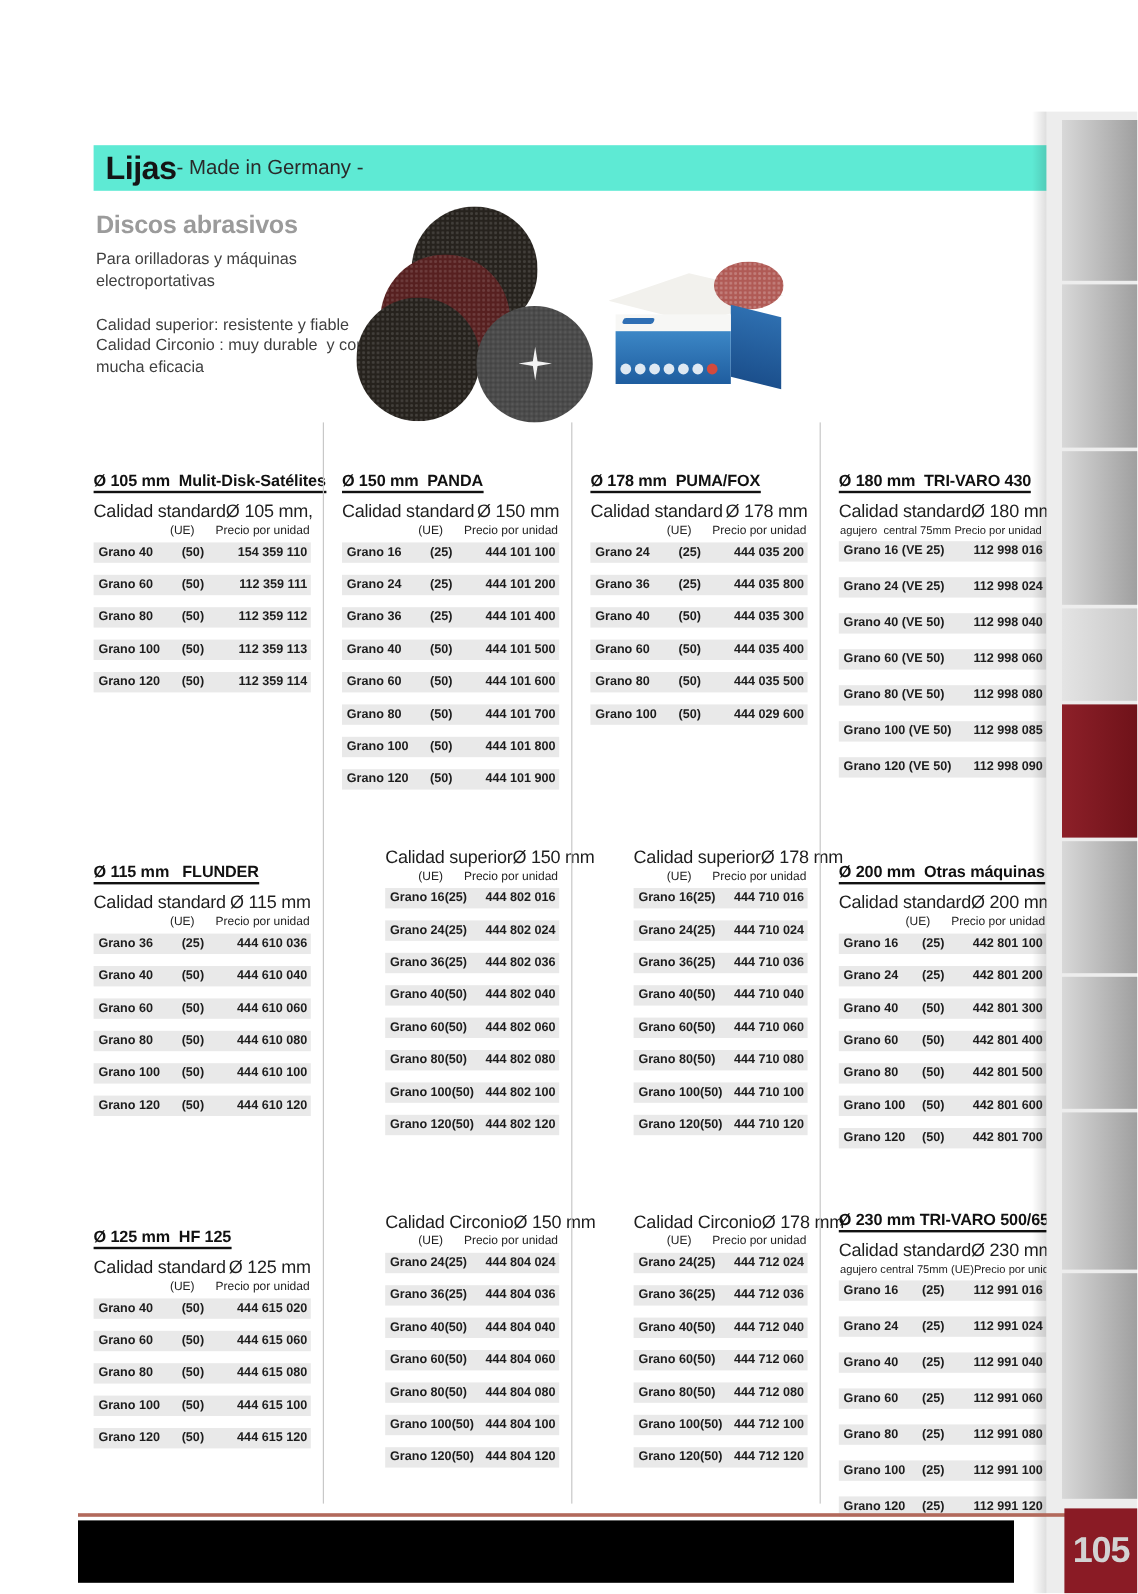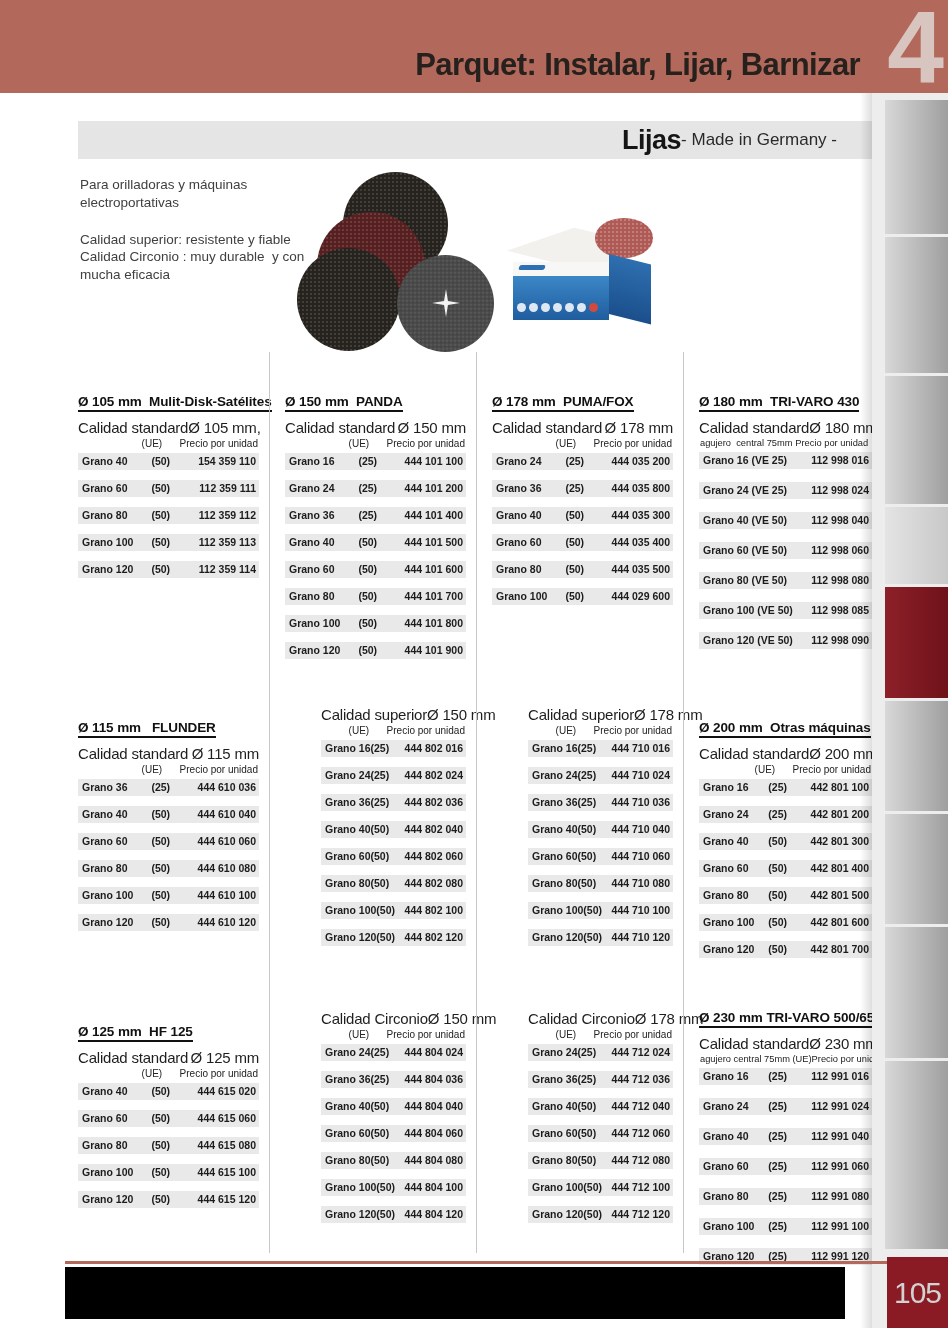--- a/index.html
+++ b/index.html
@@ -7,22 +7,22 @@
         font-family:"Liberation Sans",sans-serif;color:#1c1c1c;}
 
   
   .header{position:absolute;left:0;top:0;width:948px;height:93px;background:#b2695b;}
   .header-title{position:absolute;right:88px;bottom:10px;font-size:31px;font-weight:bold;
                 color:#27211e;letter-spacing:-0.6px;white-space:nowrap;}
   .chapter{position:absolute;right:4px;top:2px;font-size:102px;line-height:90px;
            font-weight:bold;color:#d9c5bf;}
 
   
-  .banner{position:absolute;left:78px;top:121px;width:795px;height:38px;background:#e5e5e5;
-          display:flex;align-items:center;justify-content:flex-end;
+  .banner{position:absolute;left:78px;top:121px;width:795px;height:38px;background:#5eead4;
+          display:flex;align-items:center;justify-content:flex-start;
           padding:0 36px 0 10px;box-sizing:border-box;}
   .banner-title{font-size:27px;font-weight:bold;color:#151515;letter-spacing:-0.5px;}
   .made-in{font-size:17px;color:#2a2a2a;}
 
   
   .intro{position:absolute;left:80px;top:176px;width:232px;}
   .intro-heading{font-size:21px;font-weight:bold;color:#9b9b9b;letter-spacing:-0.3px;margin-bottom:7px;}
   .intro-line{font-size:13.5px;color:#404040;line-height:1.32;white-space:pre;}
   .intro-line.spacer{height:19px;}
 
@@ -94,39 +94,36 @@
   .tab.light{background:linear-gradient(to right,#e4e4e4,#c8c8c8);}
   .tab.red{background:linear-gradient(to right,#8d2029,#6f1219);}
   .tab1{top:100px;height:134px;} .tab2{top:237px;height:136px;} .tab3{top:376px;height:128px;}
   .tab4{top:507px;height:77px;}  .tab5{top:587px;height:111px;} .tab6{top:701px;height:110px;}
   .tab7{top:814px;height:110px;} .tab8{top:927px;height:131px;} .tab9{top:1061px;height:188px;}
 
   
   .footer-line{position:absolute;left:65px;top:1261px;width:828px;height:3px;background:#b2695b;}
   .footer-bar{position:absolute;left:65px;top:1267px;width:780px;height:52px;background:#000;}
   .pagebox{position:absolute;right:0;top:1257px;width:61px;height:71px;background:#8a1b25;
-           color:#d2d2d2;font-weight:normal;font-size:30px;display:flex;align-items:center;
+           color:#d2d2d2;font-weight:bold;font-size:30px;display:flex;align-items:center;
            justify-content:center;letter-spacing:-1px;}
 </style>
 </head>
 <body>
 
 <div class="page">
 
-  <div class="header">
-    <div class="header-title">Parquet: Instalar, Lijar, Barnizar</div>
-    <div class="chapter">4</div>
-  </div>
 
   <div class="banner">
     <span class="banner-title">Lijas</span>
     <span class="made-in">- Made in Germany -</span>
   </div>
 
   <div class="intro">
+    <div class="intro-heading">Discos abrasivos</div>
     <div>
         <div class="intro-line">Para orilladoras y máquinas</div>
         <div class="intro-line">electroportativas</div>
         <div class="intro-line spacer"></div>
         <div class="intro-line">Calidad superior: resistente y fiable</div>
         <div class="intro-line">Calidad Circonio : muy durable  y con</div>
         <div class="intro-line">mucha eficacia</div>
       </div>
   </div>
 

